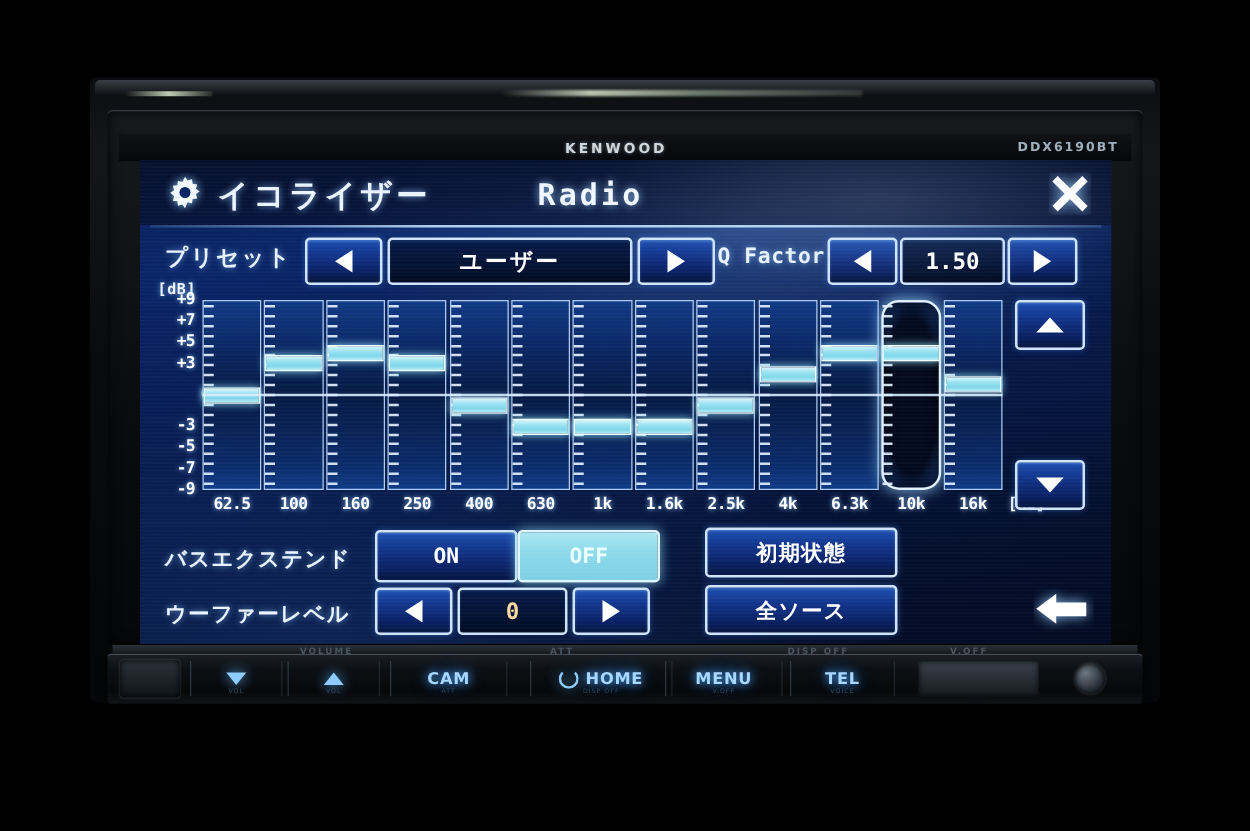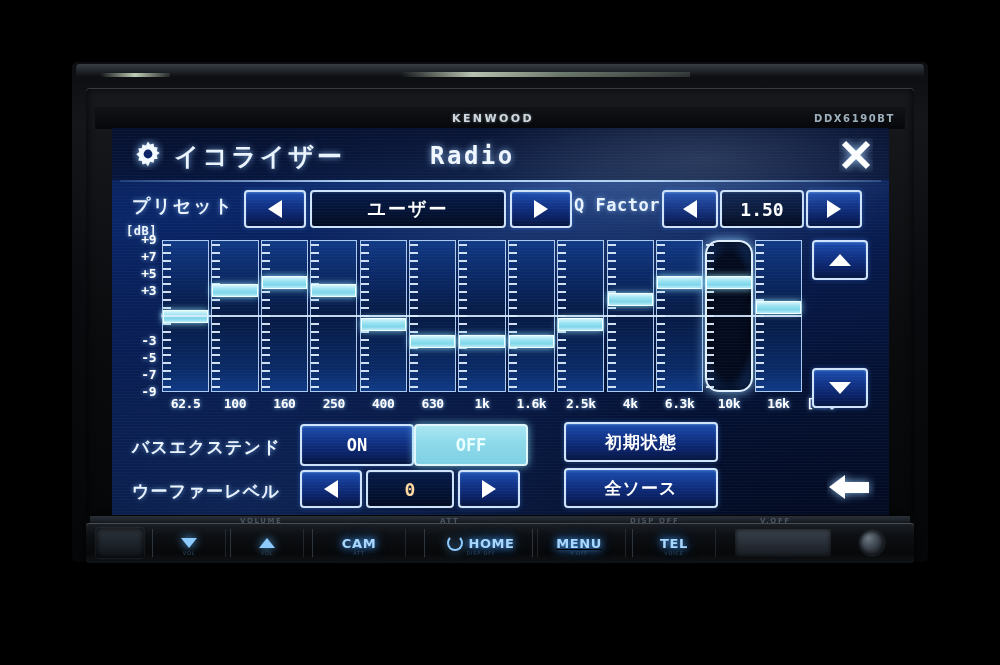--- a/index.html
+++ b/index.html
@@ -669,21 +669,21 @@
       </div>
       <div class="hwbtn" style="left: 312px; width: 92px; position: absolute;">
         <span class="hwtext">CAM</span>
         <span class="hwsub">ATT</span>
       </div>
       <div class="hwbtn" style="left: 424px; width: 112px; position: absolute;">
         <span style="display: inline-block; width: 12px; height: 12px; margin-right: 5px; border-width: 2px; border-style: solid; border-color: transparent rgb(142, 203, 255) rgb(142, 203, 255); border-image: initial; border-radius: 50%; position: relative; filter: drop-shadow(rgba(90, 180, 255, 0.9) 0px 0px 5px);"></span>
         <span class="hwtext">HOME</span>
         <span class="hwsub">DISP OFF</span>
       </div>
-      <div class="hwbtn" style="left: 532px; width: 92px; position: absolute; text-decoration: underline;">
+      <div class="hwbtn" style="left: 532px; width: 92px; position: absolute;">
         <span class="hwtext">MENU</span>
         <span class="hwsub">V.OFF</span>
       </div>
       <div class="hwbtn" style="left: 632px; width: 82px; position: absolute;">
         <span class="hwtext">TEL</span>
         <span class="hwsub">VOICE</span>
       </div>
       <div class="hwbtn" style="left: 760px; width: 46px; position: absolute; border: none;">
         <span style="display:block;width:0;height:0;border-left:8px solid transparent;border-right:8px solid transparent;border-bottom:9px solid #8ecbff;filter:drop-shadow(0 0 5px rgba(90,180,255,.9));"></span>
       </div>

